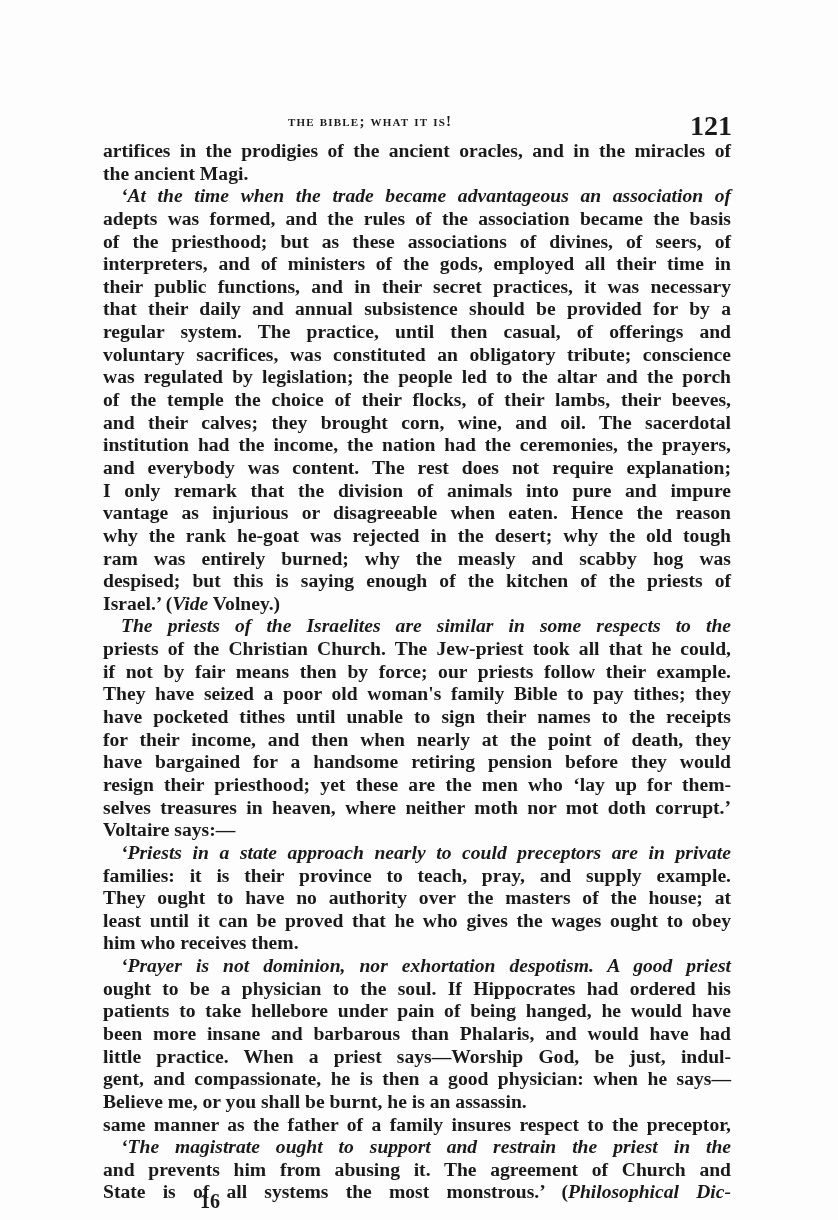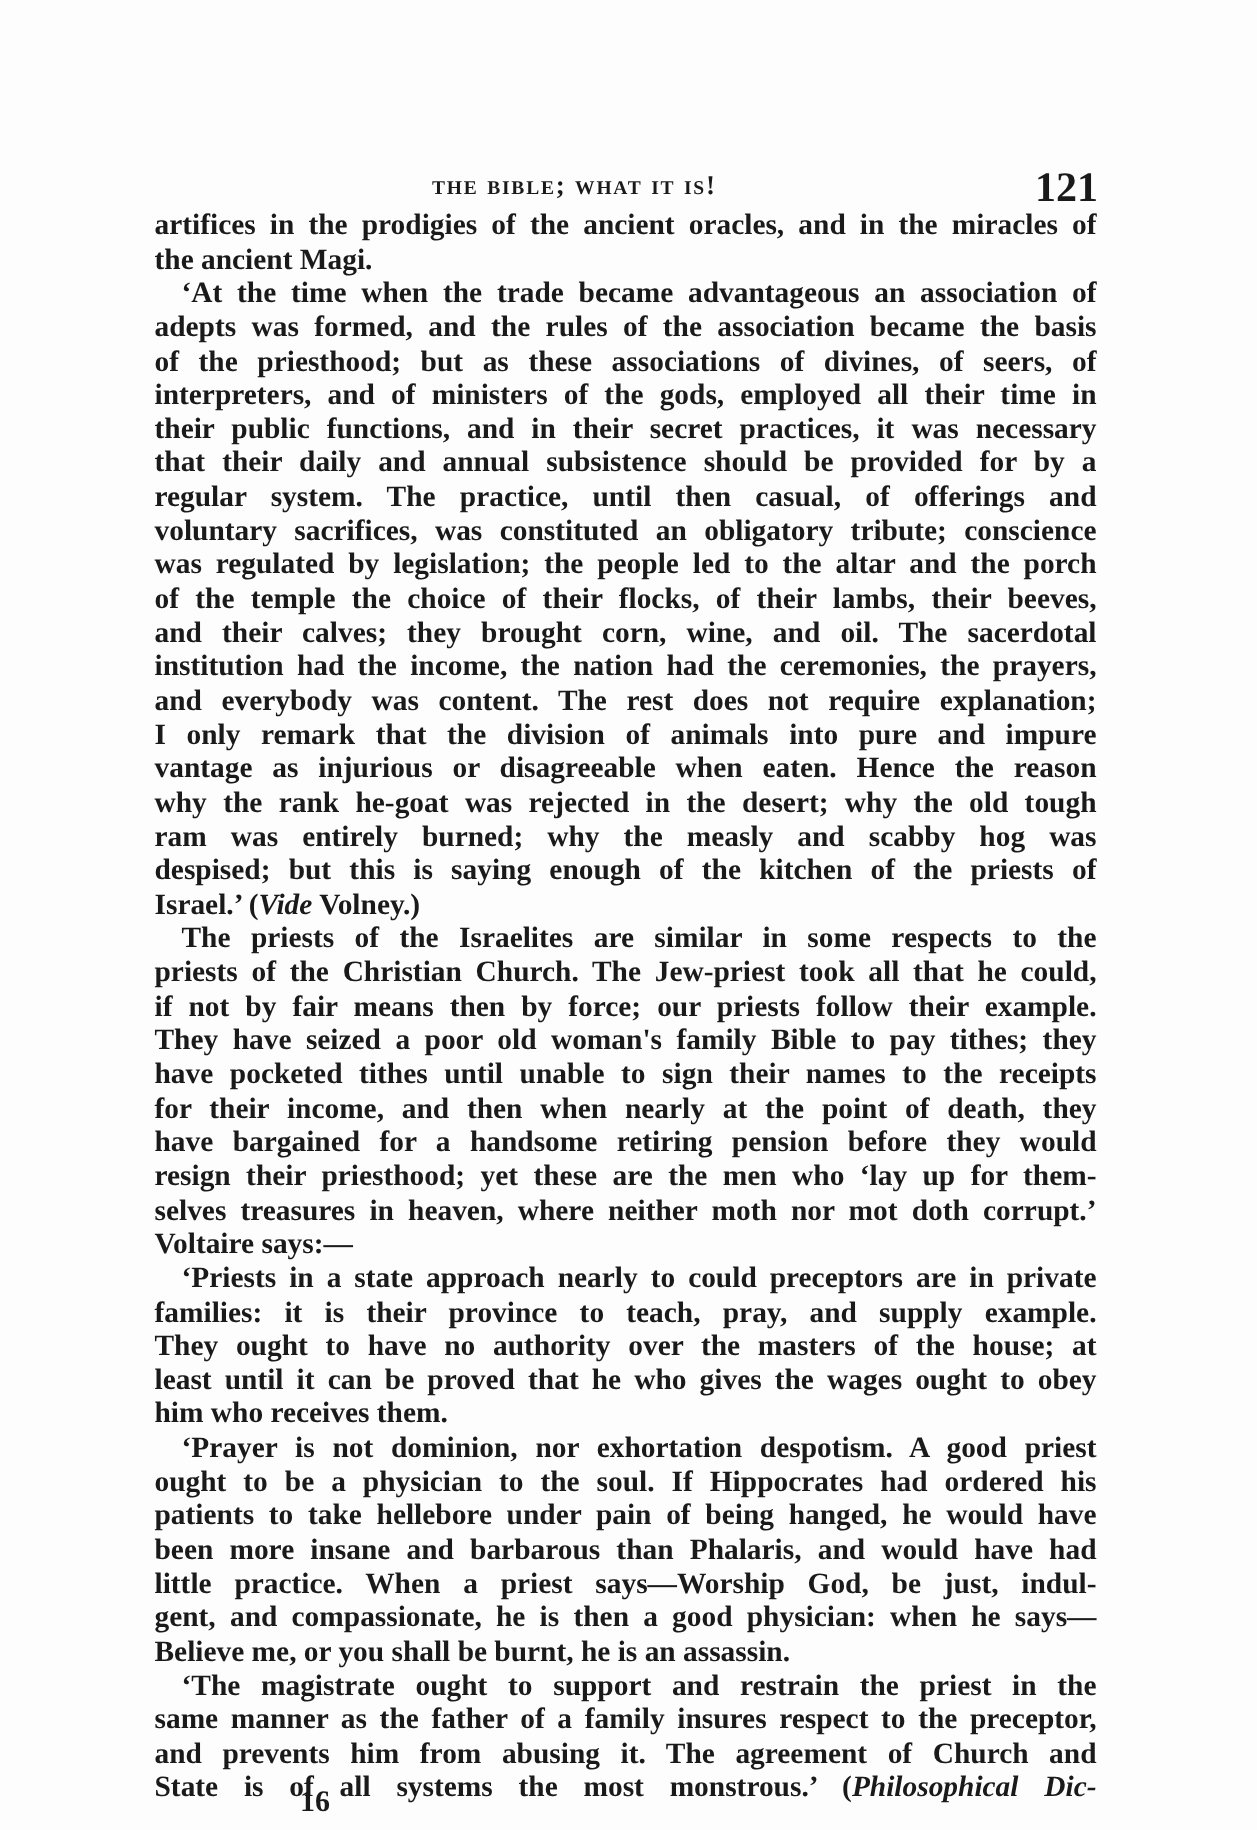--- a/index.html
+++ b/index.html
@@ -1,27 +1,27 @@
 <!DOCTYPE html>
 <html><head>
 <meta charset="utf-8">
 <style>
   html, body { margin: 0; padding: 0; background: #ffffff; }
   body { width: 838px; height: 1220px; position: relative; overflow: hidden;
          font-family: "Liberation Serif", "DejaVu Serif", serif; color: #1a1a1a; }
   .page { position: absolute; left: 0; top: 0; width: 838px; height: 1220px; background: #fdfdfd; }
   .running-head { position: absolute; top: 113px; left: 100px; width: 632px; height: 24px; }
-  .running-title { position: absolute; left: 188px; top: 0; font-size: 18px; font-weight: bold;
+  .running-title { position: absolute; left: 188px; top: 0; font-size: 15px; font-weight: bold;
                    letter-spacing: 1.2px; font-variant: small-caps; text-transform: lowercase; }
   .page-number { position: absolute; right: 0; top: -3px; font-size: 28px; font-weight: bold; }
   .body-text { position: absolute; top: 140px; left: 103px; width: 628px; font-size: 19.6px;
                line-height: 22.65px; font-weight: bold; }
   .line { display: block; white-space: nowrap; text-align: justify; text-align-last: justify; height: 22.65px; }
   .line.last { text-align-last: left; }
-  .line.indent { padding-left: 18px; }
+  .line.indent { padding-left: 18px; font-style: italic; }
   .line i { }
   .signature { position: absolute; left: 200px; top: 1190px; font-size: 20px; font-weight: bold; }
 </style>
 </head>
 <body>
 
 <div class="page">
   <div class="running-head">
     <span class="running-title">THE BIBLE; WHAT IT IS!</span>
     <span class="page-number">121</span>
@@ -75,21 +75,21 @@
       <div>
         <span class="line indent">‘Prayer is not dominion, nor exhortation despotism.  A good priest</span>
         <span class="line">ought to be a physician to the soul.  If Hippocrates had ordered his</span>
         <span class="line">patients to take hellebore under pain of being hanged, he would have</span>
         <span class="line">been more insane and barbarous than Phalaris, and would have had</span>
         <span class="line">little practice.  When a priest says—Worship God, be just, indul-</span>
         <span class="line">gent, and compassionate, he is then a good physician: when he says—</span>
         <span class="line last">Believe me, or you shall be burnt, he is an assassin.</span>
       </div>
       <div>
+        <span class="line">same manner as the father of a family insures respect to the preceptor,</span>
         <span class="line indent">‘The magistrate ought to support and restrain the priest in the</span>
-        <span class="line">same manner as the father of a family insures respect to the preceptor,</span>
         <span class="line">and prevents him from abusing it.  The agreement of Church and</span>
         <span class="line">State is of all systems the most monstrous.’  (<i>Philosophical Dic-</i></span>
       </div>
     </div>
 
   <div class="signature">16</div>
 </div>
 
 </body></html>

